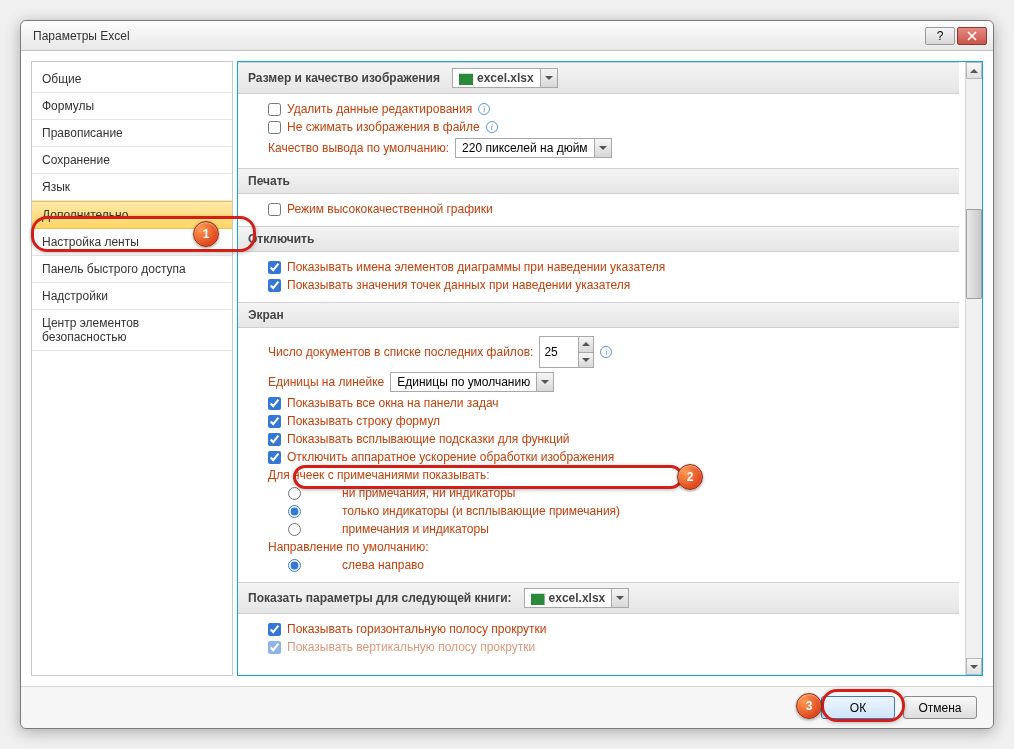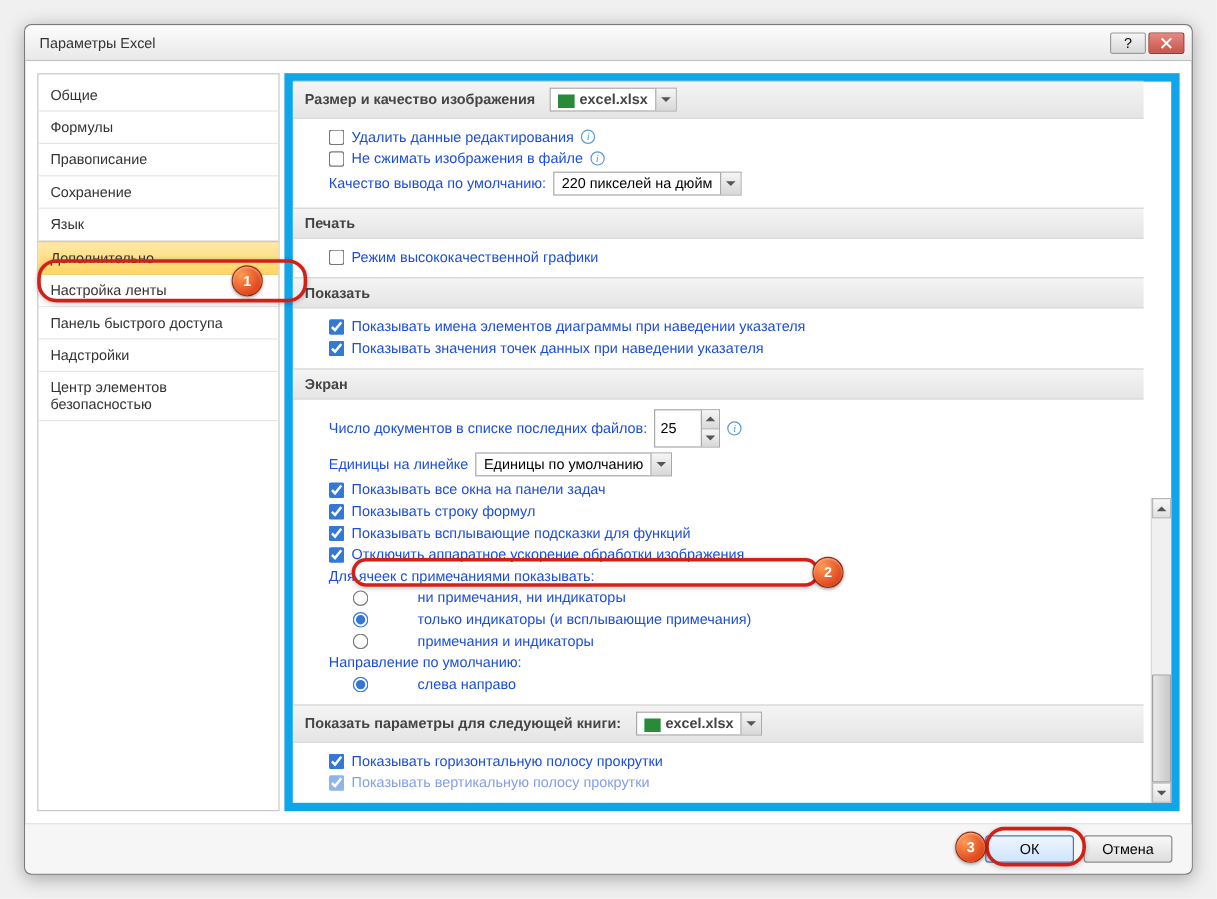--- a/index.html
+++ b/index.html
@@ -56,25 +56,24 @@
 }
 .sidebar .item.selected {
   background: linear-gradient(#ffe9a8,#ffd565);
   border-top: 1px solid #e8c158;
   border-bottom: 1px solid #e8c158;
   font-weight: 400;
 }
 
 .content {
   flex: 1;
-  border: 7px solid #0ea5e9;
+  border: 1px solid #0ea5e9;
   background: #fff;
   position: relative;
   display: flex;
-  align-items: flex-end;
 }
 .content-inner {
   flex: 1;
   overflow: hidden;
   padding: 0 6px 0 0;
 }
 .scrollbar-track {
   width: 17px;
   background: #f0f0f0;
   border-left: 1px solid #d8d8d8;
@@ -99,21 +98,21 @@
   background: linear-gradient(#f4f4f4,#e5e5e5);
   border-top: 1px solid #d0d0d0;
   border-bottom: 1px solid #d0d0d0;
   padding: 5px 10px;
   font-weight: bold;
   color: #444;
   display:flex; align-items:center; gap:6px;
 }
 .section-body { padding: 6px 14px 8px 30px; }
 .row { display: flex; align-items: center; gap: 6px; padding: 2px 0; }
-.row label { color: #1d4ed8; }
+.row label { color: #c2410c; }
 input[type=checkbox], input[type=radio] { accent-color: #3478d6; }
 .dropdown {
   border: 1px solid #a8a8a8;
   background: #fff;
   display: inline-flex; align-items: center;
   height: 20px;
 }
 .dropdown .dtext { padding: 0 6px; min-width: 60px; }
 .dropdown .dbtn {
   width: 17px; height: 18px;
@@ -253,21 +252,21 @@
             <span>Печать</span>
           </div>
         <div class="section-body">
           <div class="row">
               <input type="checkbox" style=""> 
               <label>Режим высококачественной графики</label>
             </div>
         </div>
 
         <div class="section-hdr">
-            <span>Показать</span>
+            <span>Отключить</span>
           </div>
         <div class="section-body">
           <div class="row">
               <input type="checkbox" checked="" style=""> 
               <label>Показывать имена элементов диаграммы при наведении указателя</label>
             </div>
           <div class="row">
               <input type="checkbox" checked="" style=""> 
               <label>Показывать значения точек данных при наведении указателя</label>
             </div>

